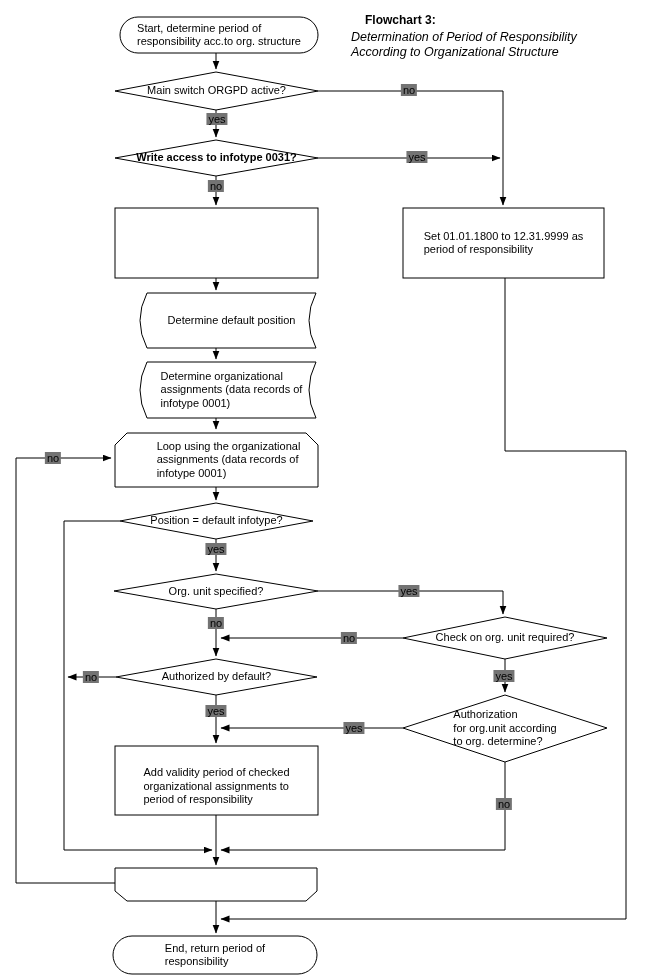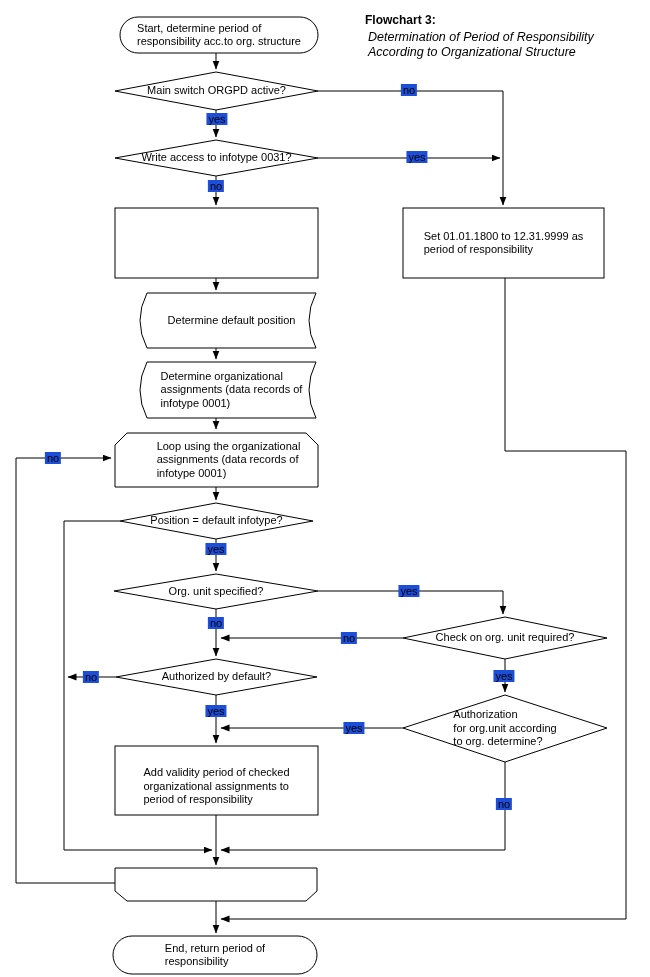--- a/index.html
+++ b/index.html
@@ -7,28 +7,28 @@
     position:relative;width:650px;height:977px;background:#ffffff;
     font-family:"Liberation Sans", sans-serif;color:#000000;overflow:hidden;
   }
   #flow-svg{position:absolute;left:0;top:0;}
   .nlabel{
     position:absolute;display:flex;align-items:center;justify-content:center;
     white-space:pre-line;font-size:11px;line-height:13.5px;
     pointer-events:none;
   }
   .elabel{
-    position:absolute;transform:translate(-50%,-50%);background:#1d4ed8;
+    position:absolute;transform:translate(-50%,-50%);background:#737373;
     padding:0 2px;font-size:11px;line-height:12px;white-space:nowrap;
   }
   .title-head{
     position:absolute;left:365px;top:13px;font-size:12px;font-weight:bold;
   }
   .title-sub{
-    position:absolute;left:368px;top:30px;font-size:12.5px;font-style:italic;
+    position:absolute;left:351px;top:30px;font-size:12.5px;font-style:italic;
     line-height:14.5px;white-space:pre-line;
   }
 </style>
 </head>
 <body>
 
 <div id="canvas">
 
   <svg id="flow-svg" width="650" height="977" viewBox="0 0 650 977">
     <defs>
@@ -85,21 +85,21 @@
     </g>
   </svg>
 
   <div class="title-head">Flowchart 3:</div>
   <div class="title-sub">Determination of Period of Responsibility
 According to Organizational Structure</div>
 
   <div class="nlabel" style="left:120px;top:17px;width:198px;height:36px;">Start, determine period of
 responsibility acc.to org. structure</div>
   <div class="nlabel" style="left:115px;top:72px;width:203px;height:38px;">Main switch ORGPD active?</div>
-  <div class="nlabel" style="left:115px;top:140px;width:203px;height:36px;">Write access to infotype 0031?</div>
+  <div class="nlabel" style="left:115px;top:140px;width:203px;height:36px;font-weight:bold;">Write access to infotype 0031?</div>
   <div class="nlabel" style="left:403px;top:208px;width:201px;height:70px;">Set 01.01.1800 to 12.31.9999 as
 period of responsibility</div>
   <div class="nlabel" style="left:147px;top:293px;width:169px;height:55px;">Determine default position</div>
   <div class="nlabel" style="left:147px;top:362px;width:169px;height:56px;">Determine organizational
 assignments (data records of
 infotype 0001)</div>
   <div class="nlabel" style="left:115px;top:433px;width:203px;height:54px;margin-left:12px;">Loop using the organizational
 assignments (data records of
 infotype 0001)</div>
   <div class="nlabel" style="left:115px;top:503px;width:203px;height:36px;">Position = default infotype?</div>

